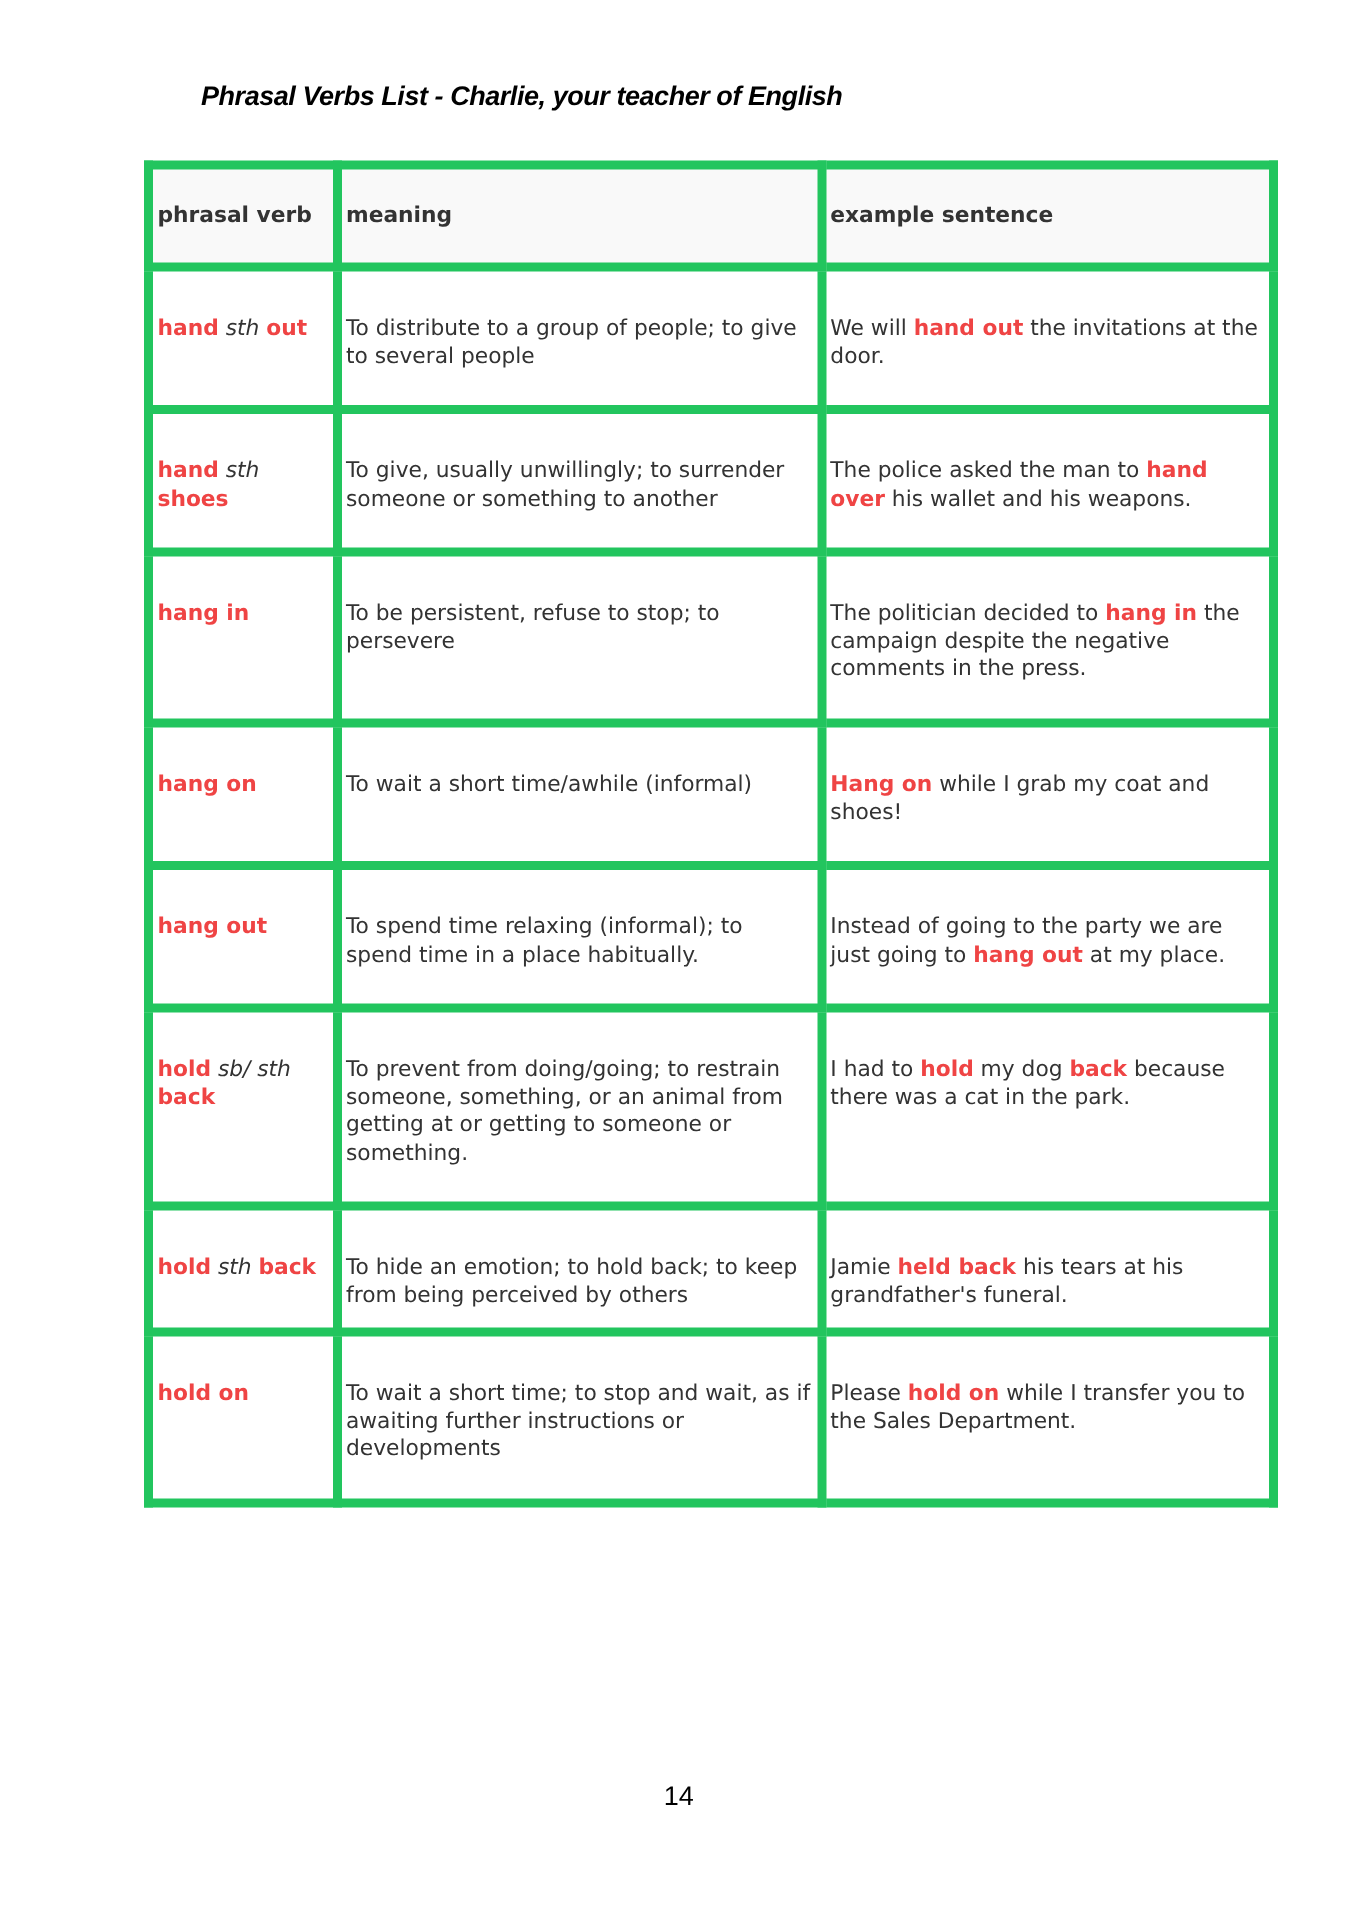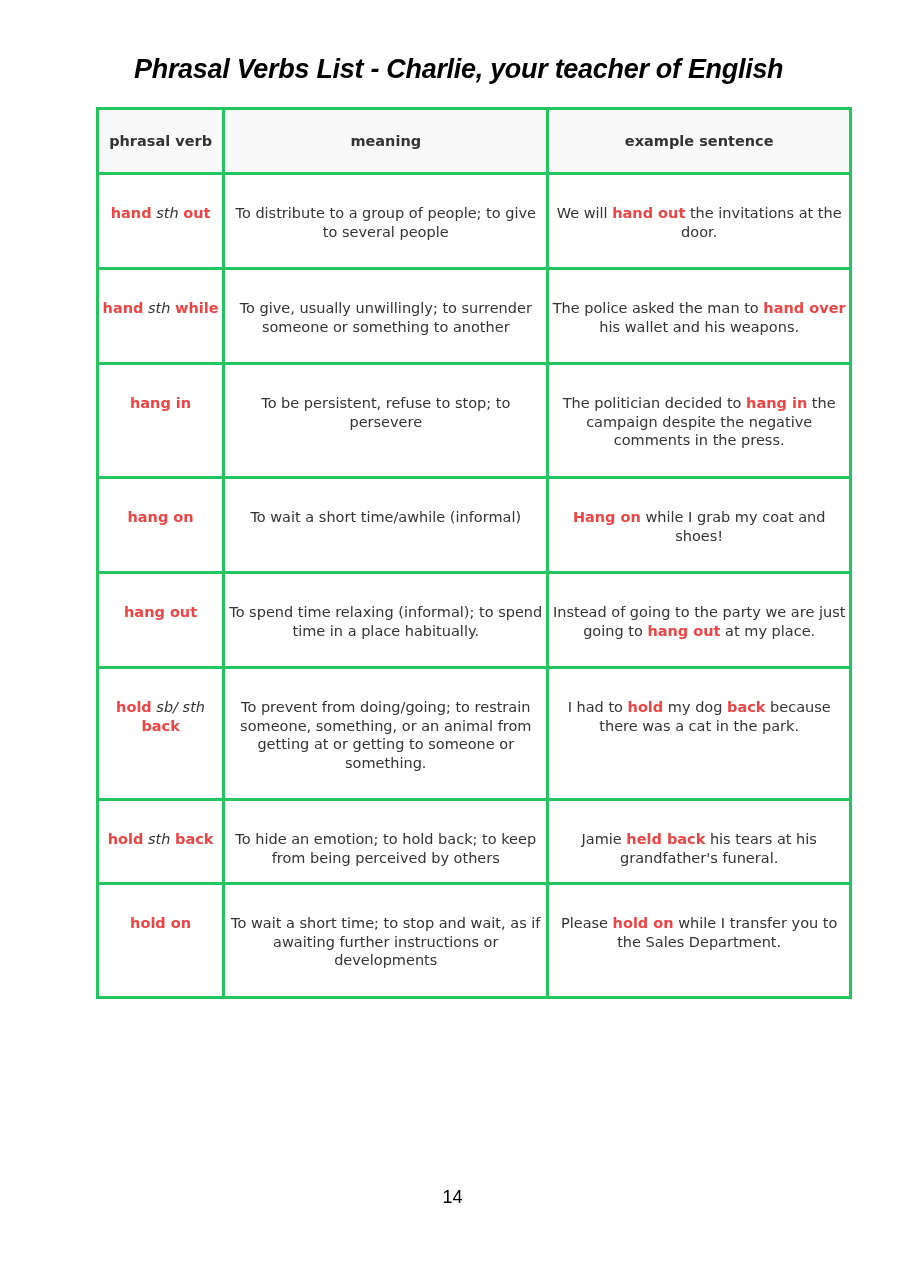--- a/index.html
+++ b/index.html
@@ -1,19 +1,19 @@
 <!DOCTYPE html>
 <html><head>
 <meta charset="utf-8">
 <style>
   html, body { margin:0; padding:0; background:#ffffff; }
   body { width:905px; height:1280px; position:relative; overflow:hidden; font-family:"DejaVu Sans", sans-serif; color:#333333; }
-  .title { position:absolute; left:134px; top:54px; font-family:"Liberation Sans", sans-serif; font-style:italic; font-weight:bold; font-size:27px; color:#000; letter-spacing:-0.3px; margin:0; white-space:nowrap; }
+  .title { position:absolute; left:134px; top:54px; font-family:"Liberation Sans", sans-serif; font-style:italic; font-weight:bold; font-size:18px; color:#000; letter-spacing:-0.3px; margin:0; white-space:nowrap; }
   table { position:absolute; left:96px; top:107px; border-collapse:collapse; width:756px; table-layout:fixed; }
-  td, th { border:3px solid #22c55e; vertical-align:middle; font-size:14.5px; line-height:18.5px; padding:0 3px; text-align:center; }
+  td, th { border:6px solid #22c55e; vertical-align:middle; font-size:14.5px; line-height:18.5px; padding:0 3px; text-align:left; }
   th { background:#f9f9f9; font-weight:bold; height:62px; color:#333; }
   td { vertical-align:top; }
   td .inner { padding-top:29px; }
   b { font-weight:bold; color:#ef4444; }
   i { font-style:italic; }
   .col1 { width:123px; } .col2 { width:316px; } .col3 { width:295px; }
   .page-num { position:absolute; left:0; width:905px; top:1187px; text-align:center; font-family:"Liberation Sans", sans-serif; font-size:18px; color:#000; }
 </style>
 </head>
 <body>
@@ -40,21 +40,21 @@
         </td>
         <td>
           <div class="inner">To distribute to a group of people; to give to several people</div>
         </td>
         <td>
           <div class="inner"><span>We will </span><b>hand out</b><span> the invitations at the door.</span></div>
         </td>
       </tr>
       <tr style="height: 95px;">
         <td>
-          <div class="inner"><b>hand</b><span> </span><i>sth</i><span> </span><b>while</b></div>
+          <div class="inner"><b>hand</b><span> </span><i>sth</i><span> </span><b>shoes</b></div>
         </td>
         <td>
           <div class="inner">To give, usually unwillingly; to surrender someone or something to another</div>
         </td>
         <td>
           <div class="inner"><span>The police asked the man to </span><b>hand over</b><span> his wallet and his weapons.</span></div>
         </td>
       </tr>
       <tr style="height: 114px;">
         <td>

